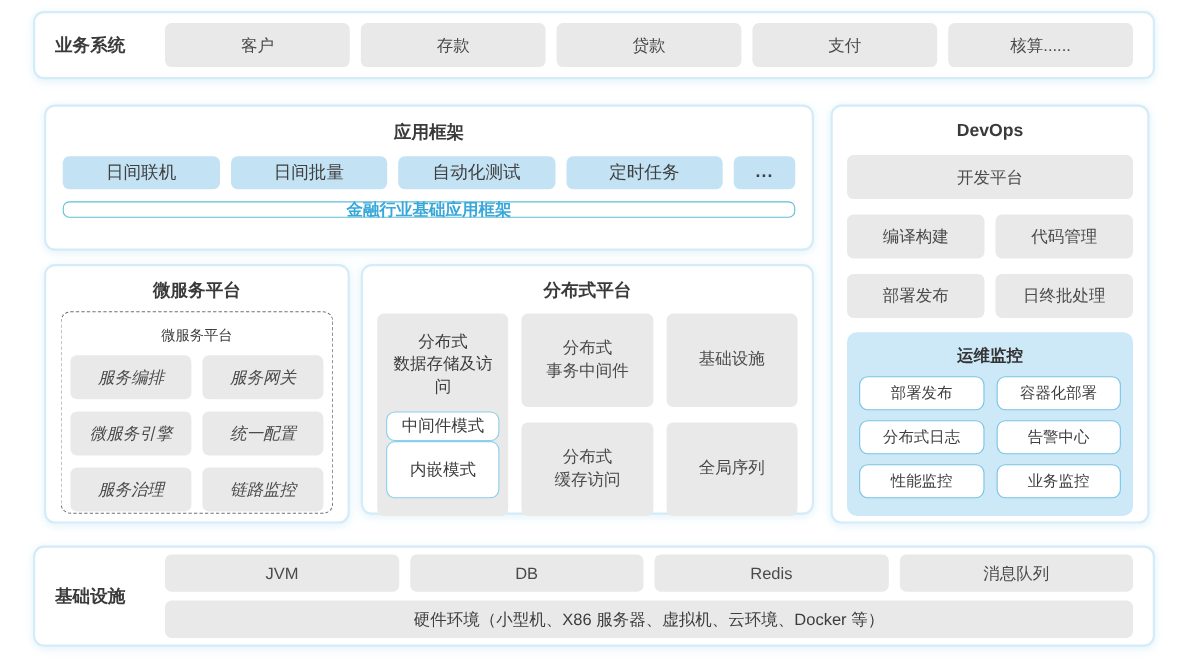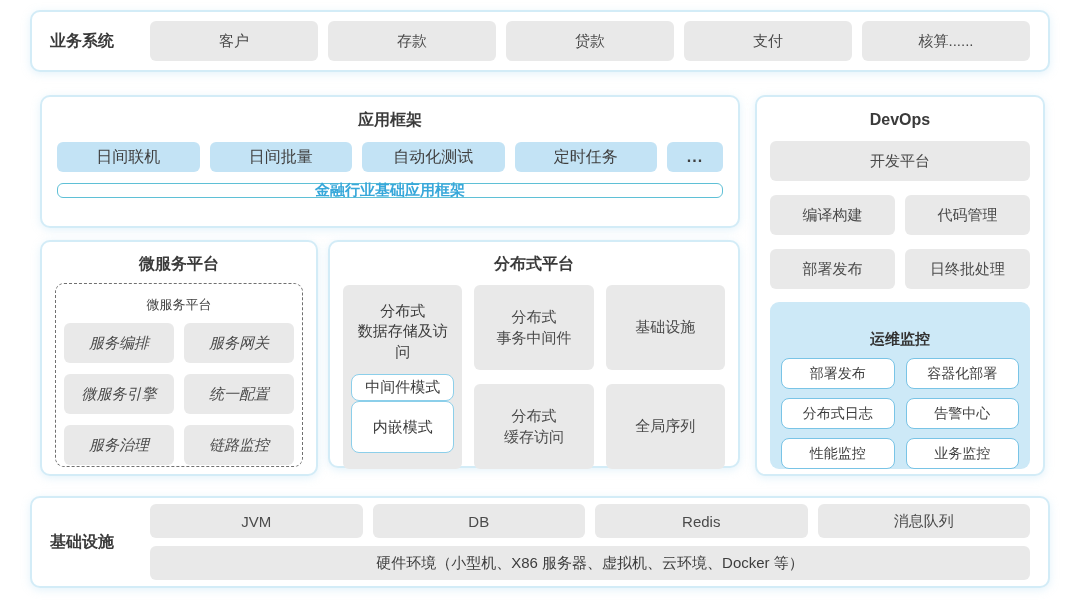--- a/index.html
+++ b/index.html
@@ -61,21 +61,21 @@
   .mode-box.m1 { height:52px; margin-bottom:8px; }
   .mode-box.m2 { flex:1; }
   .dist-col .gbox { flex:1; }
 
   
   .devops { left:755px; top:95px; width:290px; height:381px; padding:11px 13px; }
   .devops .panel-title { margin:3px 0 12px; }
   .devops-full { height:40px; margin-bottom:14px; }
   .devops-grid { display:grid; grid-template-columns:1fr 1fr; gap:14px 10px; margin-bottom:13px; }
   .devops-grid .gbox { height:40px; }
-  .ops-panel { background:#cde9f7; border-radius:9px; padding:25px 11px; height:167px; }
+  .ops-panel { background:#cde9f7; border-radius:9px; padding:9px 11px; height:167px; }
   .ops-title { text-align:center; font-size:15px; font-weight:700; color:#333333; margin:3px 0 9px; }
   .ops-grid { display:grid; grid-template-columns:1fr 1fr; gap:9px 11px; }
   .ops-box { height:31px; background:#ffffff; border:1.5px solid #79c4e6; border-radius:8px;
              display:flex; align-items:center; justify-content:center; font-size:14px; color:#3f3f3f; }
 
   
   .bottom-band { left:30px; top:496px; width:1020px; height:92px; display:flex; align-items:center; padding:0 18px; }
   .infra-right { flex:1; display:flex; flex-direction:column; gap:8px; }
   .infra-row { display:flex; gap:10px; }
   .infra-row .gbox { flex:1; height:34px; }

